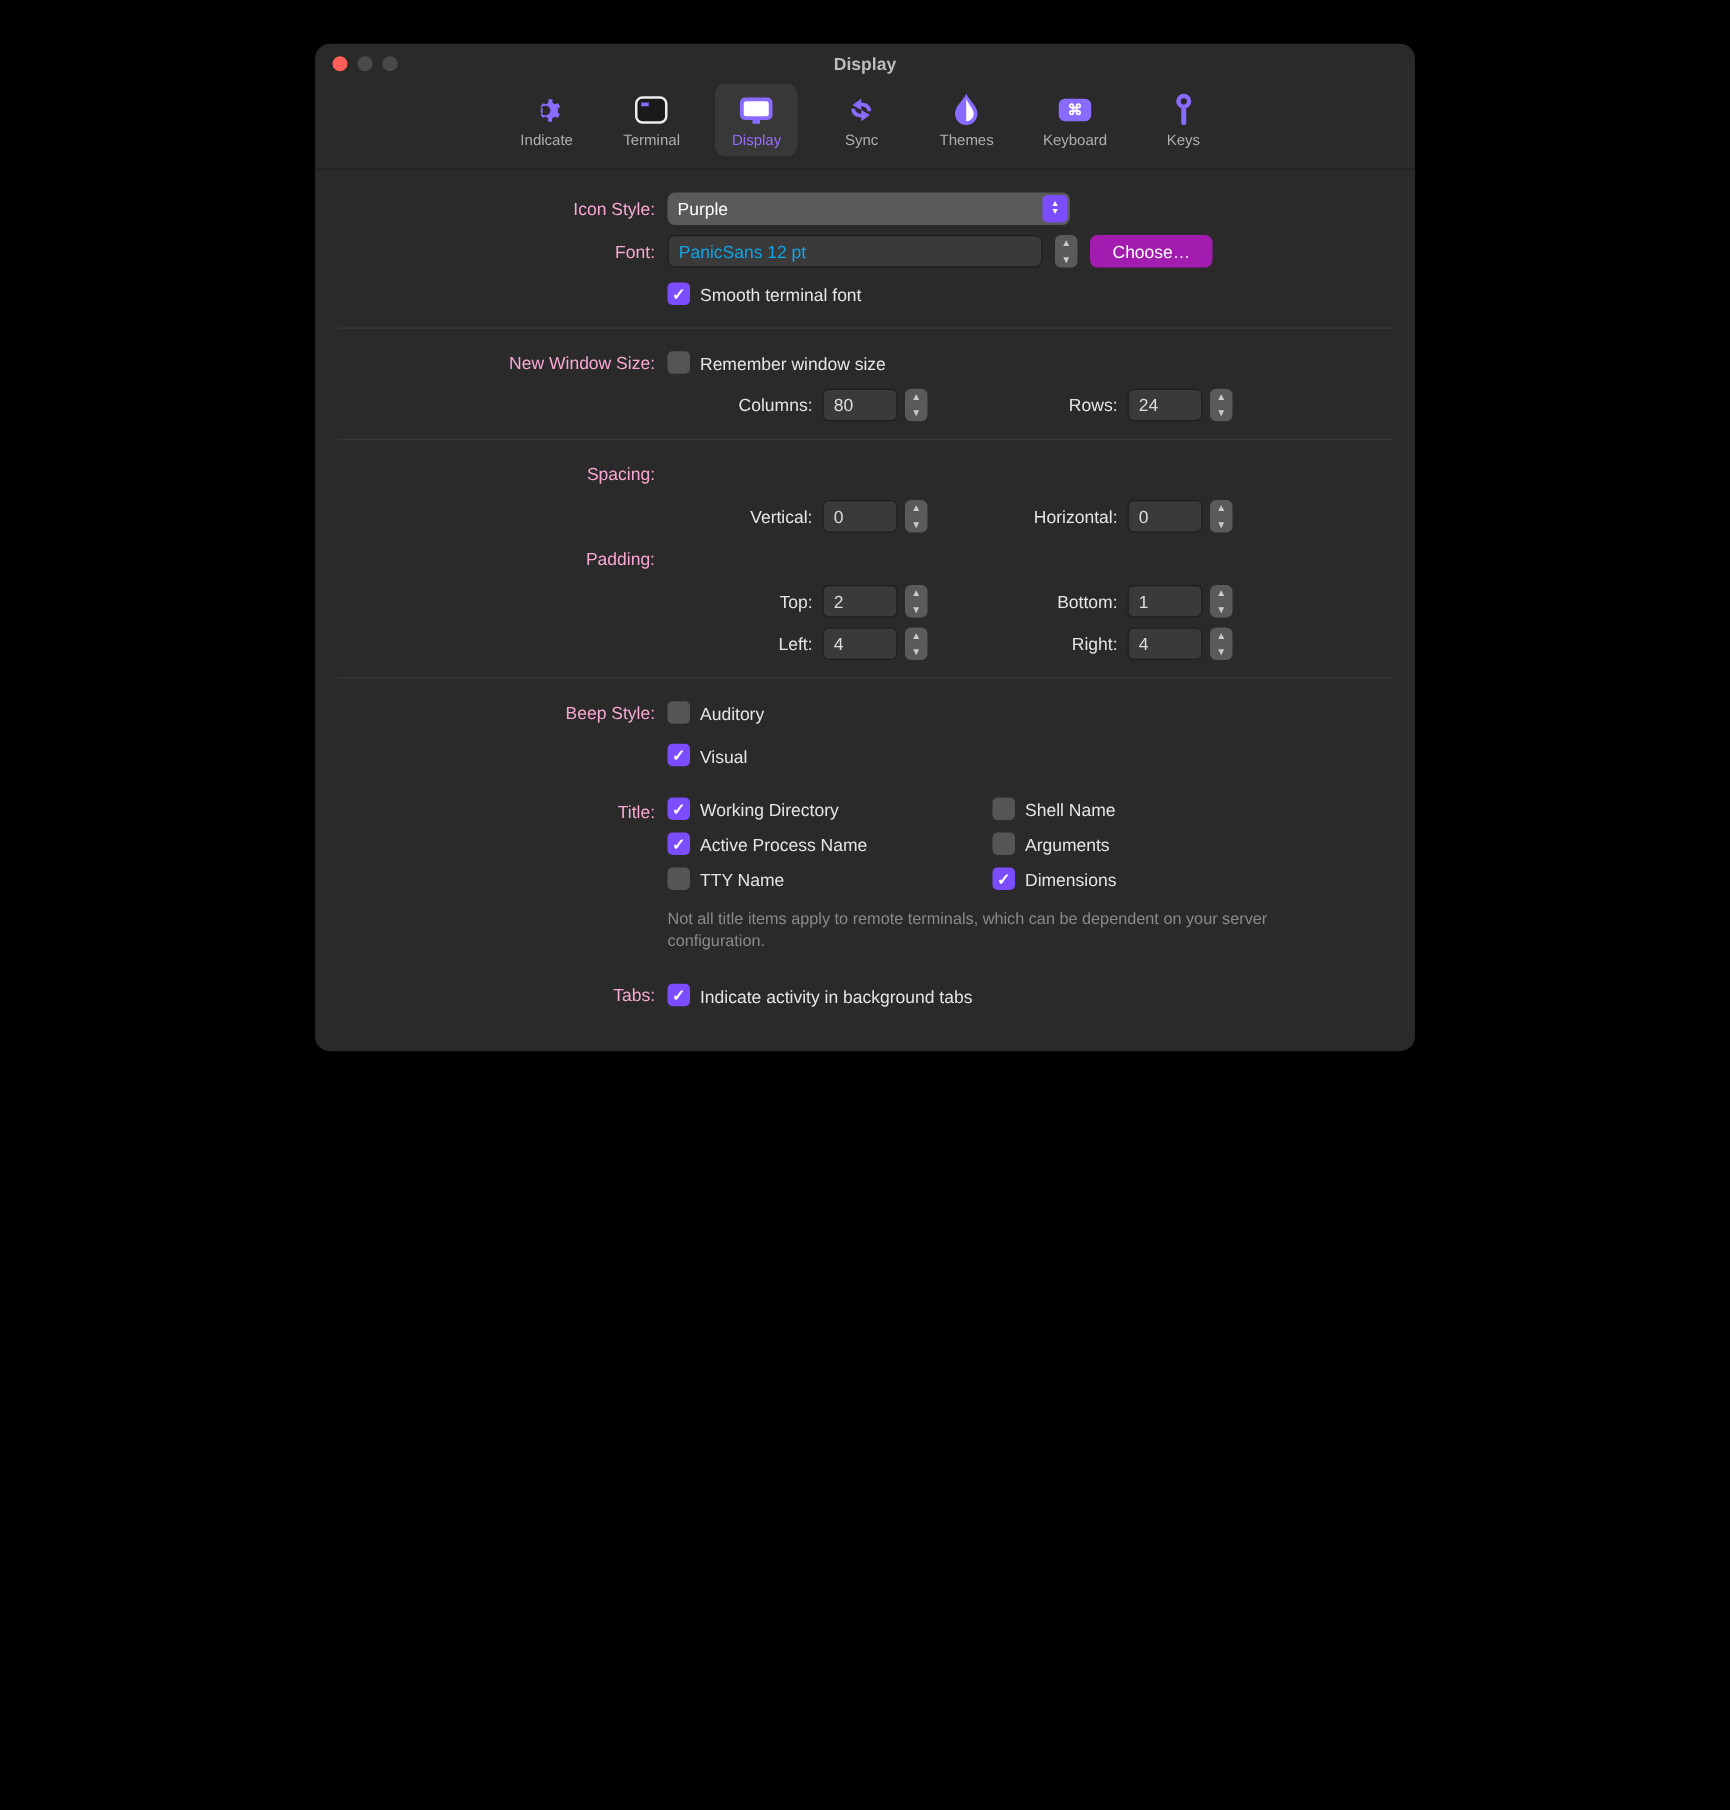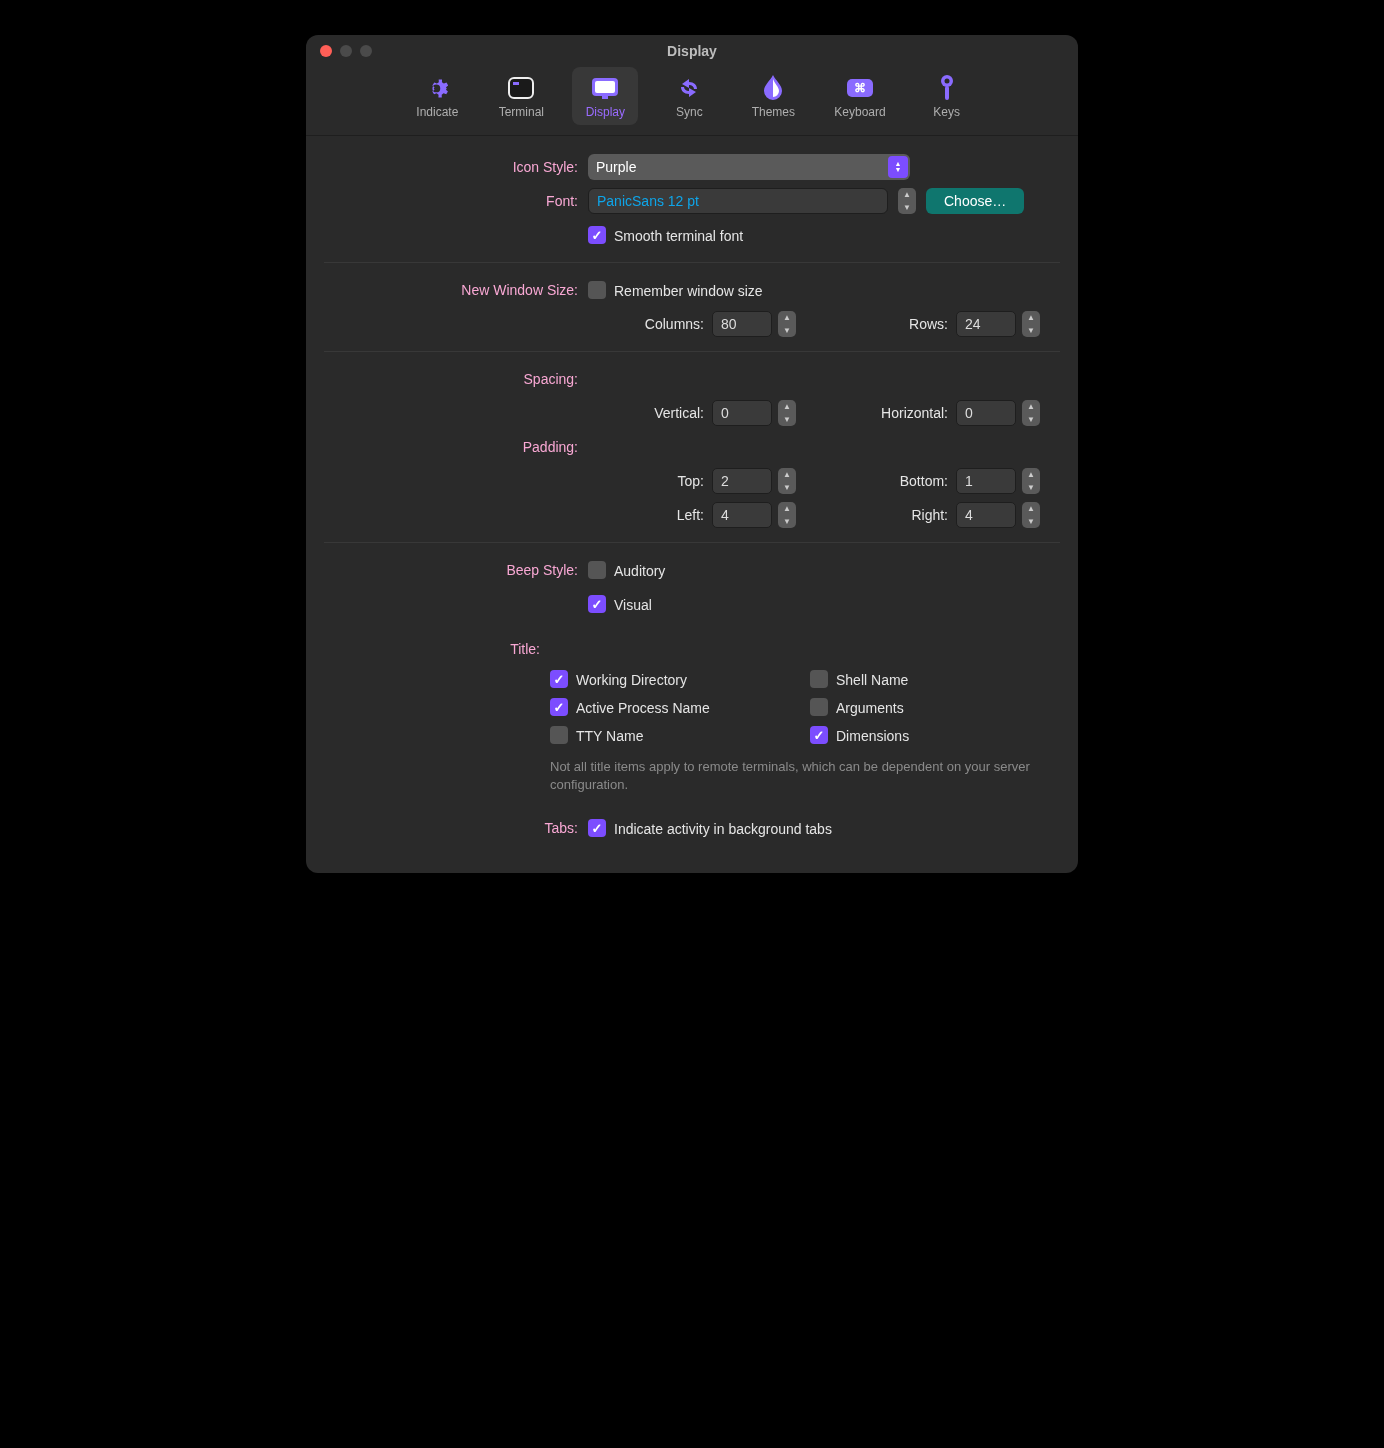--- a/index.html
+++ b/index.html
@@ -8,21 +8,21 @@
     font-family: -apple-system, BlinkMacSystemFont, "Helvetica Neue", Arial, sans-serif;
     font-size: 13px;
     width: 1384px;
     height: 1448px;
     display: flex;
     align-items: flex-start;
     justify-content: center;
     padding-top: 35px;
   }
   .window {
-    width: 772px;
+    width: 880px;
     background: #2a2a2a;
     border-radius: 12px;
     overflow: hidden;
     box-shadow: 0 20px 60px rgba(0,0,0,0.8);
     color: #ddd;
   }
   .titlebar {
     display: flex;
     align-items: center;
     padding: 10px 14px 4px 14px;
@@ -108,21 +108,21 @@
     color: #0ea5e9;
     font-size: 14px;
     display:flex; align-items:center;
   }
   .stepper {
     width: 18px; height: 26px; background:#5a5a5a; border-radius:5px;
     display:flex; flex-direction:column;
   }
   .step { flex:1; display:flex; align-items:center; justify-content:center; font-size:8px; color:#ccc;}
   .btn {
-    background: #0f766e; border:none; border-radius:6px; height:26px;
+    background: #a21caf; border:none; border-radius:6px; height:26px;
     padding: 0 18px; color:#fff; font-size:14px;
   }
   .checkbox {
     width: 18px; height: 18px; border-radius: 4px;
     background: #555; display:inline-flex; align-items:center; justify-content:center;
     flex-shrink: 0;
   }
   .checkbox.checked { background: #7c4dff; }
   .checkbox.checked::after { content:"✓"; color:#fff; font-size:13px; font-weight:bold; }
   .check-label { font-size:14px; color:#e5e5e5; }
@@ -416,21 +416,21 @@
           <div class="checkbox checked"></div>
           <span class="check-label">Visual</span>
         </div>
       </div>
     </div>
 
     <div style="height:14px"></div>
 
     <div class="row" style="align-items:flex-start">
       <div class="label" style="padding-top:3px">Title:</div>
-      <div class="controls" style="flex-direction:column; align-items:flex-start; gap:10px;margin-top:32px;">
+      <div class="controls" style="flex-direction:column; align-items:flex-start; gap:10px;">
         <div class="title-grid">
           <div class="check-group">
             <div class="checkbox checked"></div>
             <span class="check-label">Working Directory</span>
           </div>
           <div class="check-group">
             <div class="checkbox"></div>
             <span class="check-label">Shell Name</span>
           </div>
           <div class="check-group">

